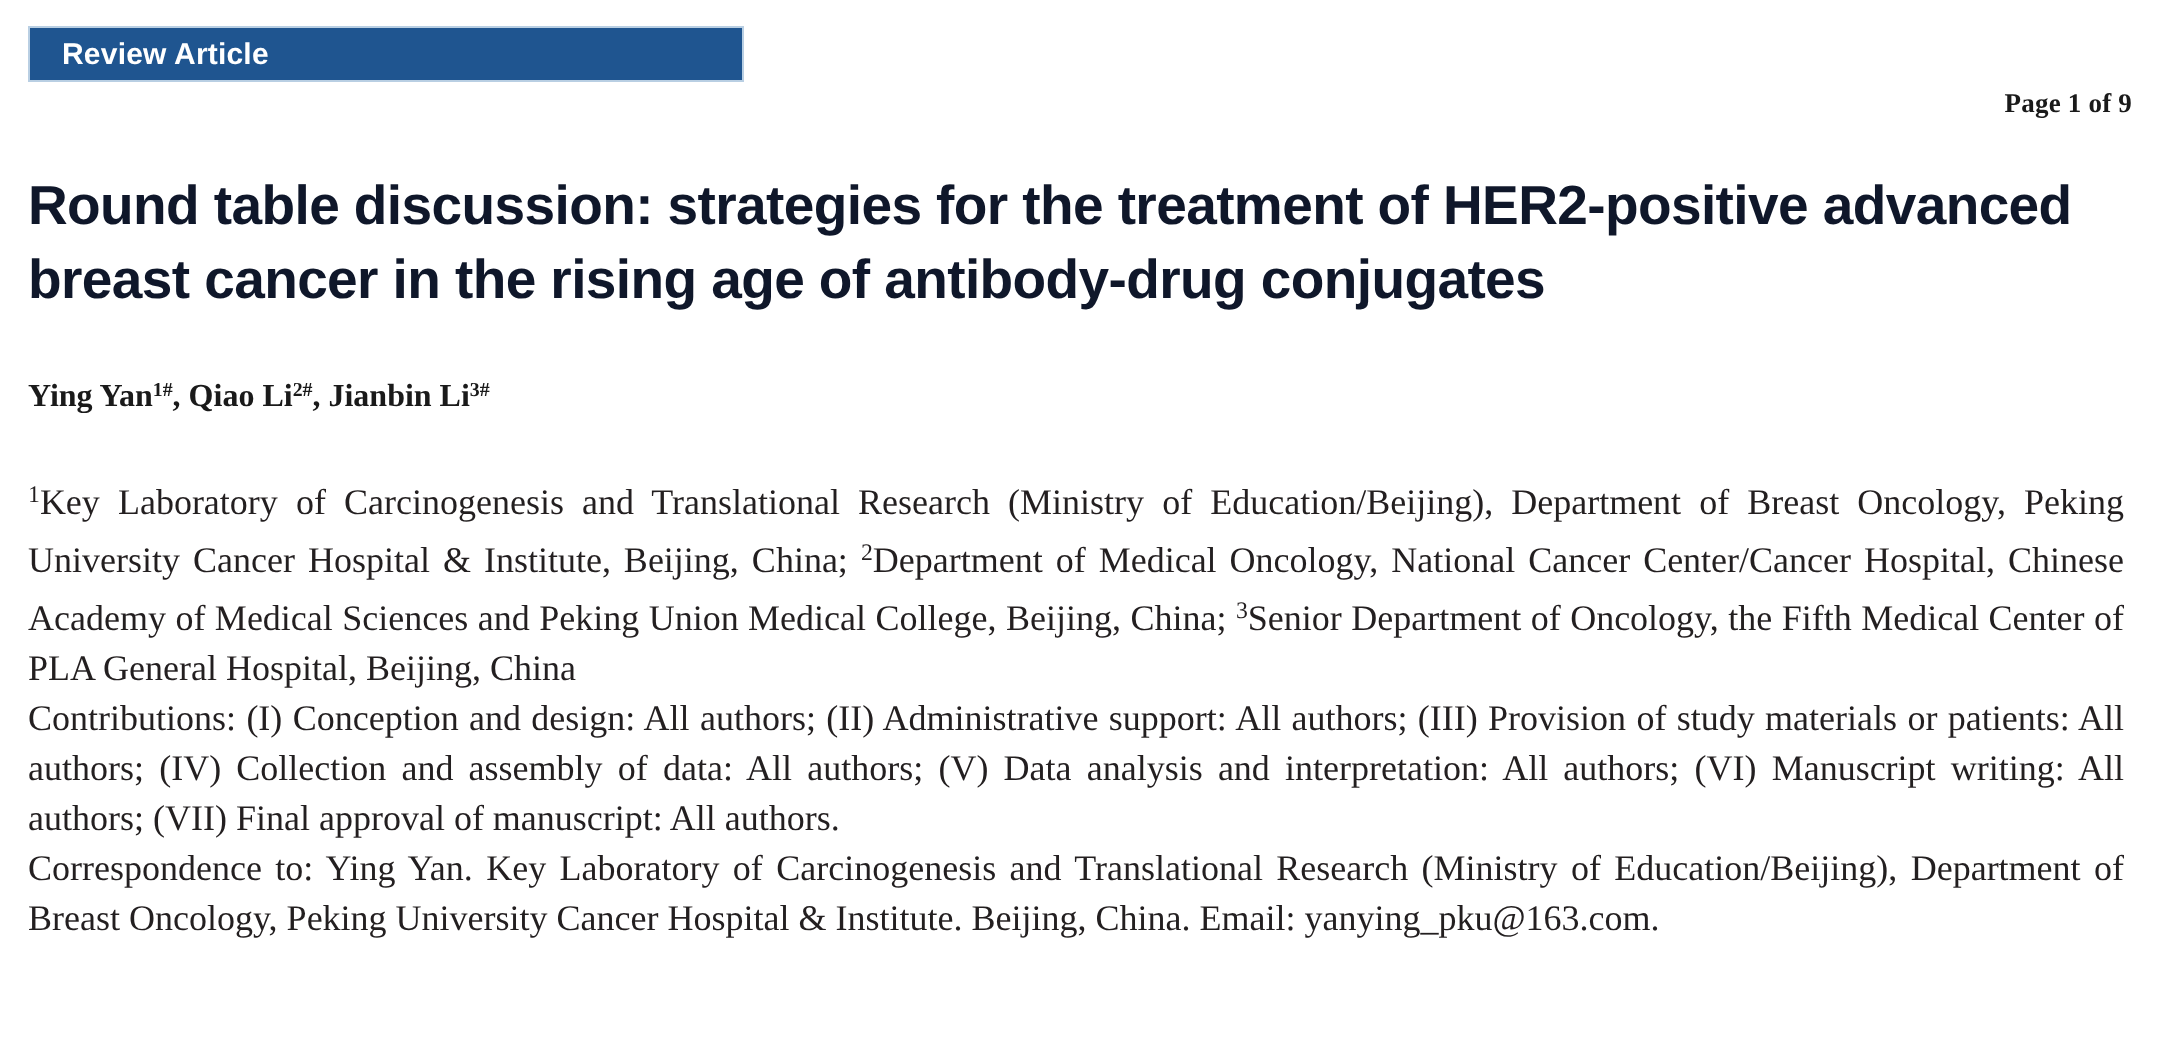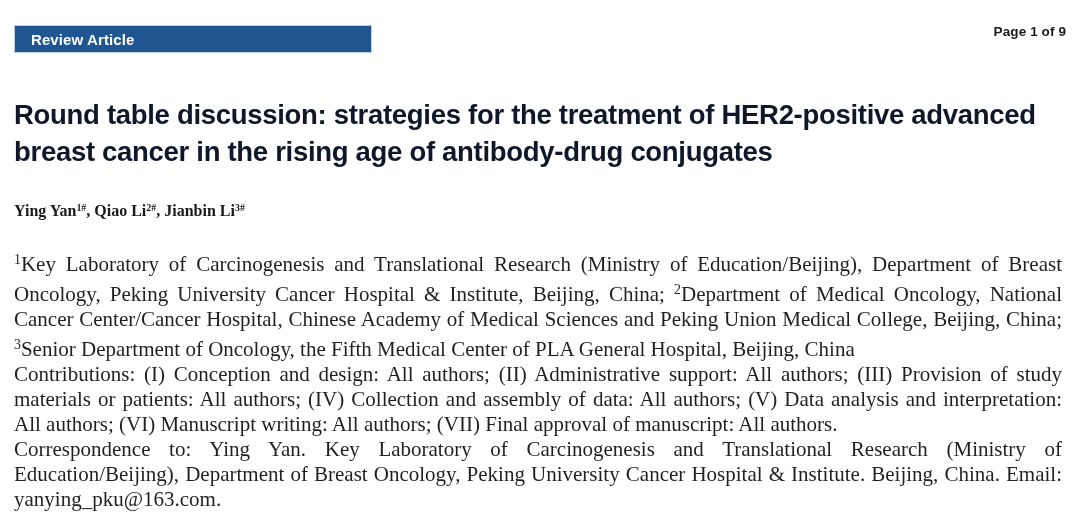--- a/index.html
+++ b/index.html
@@ -14,21 +14,21 @@
     font-family: "Liberation Serif", serif;
     color: #1a1a1a;
     -webkit-font-smoothing: antialiased;
   }
 
   .page {
     position: relative;
     width: 1080px;
     height: 529px;
     box-sizing: border-box;
-    padding: 12px 14px;
+    padding: 0 14px;
   }
 
   
   .header-row {
     position: relative;
     height: 56px;
   }
 
   .article-type-banner {
     position: absolute;
@@ -47,22 +47,22 @@
     font-weight: bold;
     font-size: 15px;
     letter-spacing: 0.1px;
     color: #ffffff;
     padding-left: 16px;
   }
 
   .page-number {
     position: absolute;
     right: 0;
-    top: 12px;
-    font-family: Liberation Sans, sans-serif;
+    top: 44px;
+    font-family: Liberation Serif, serif;
     font-weight: bold;
     font-size: 13.5px;
     color: #1a1a1a;
     letter-spacing: 0.1px;
   }
 
   
   .article-title {
     margin: 28px 0 0 0;
     font-family: "Liberation Sans", sans-serif;
@@ -85,21 +85,21 @@
   }
   .author-line sup {
     font-size: 0.62em;
     vertical-align: 0.52em;
     font-weight: bold;
   }
 
   
   .meta-block {
     font-family: "Liberation Serif", serif;
-    font-size: 21px;
+    font-size: 18px;
     line-height: 25px;
     color: #231f20;
     text-align: justify;
     text-justify: inter-word;
     max-width: 1048px;
   }
   .affiliations {
     margin-top: 24px;
   }
   .contributions {

